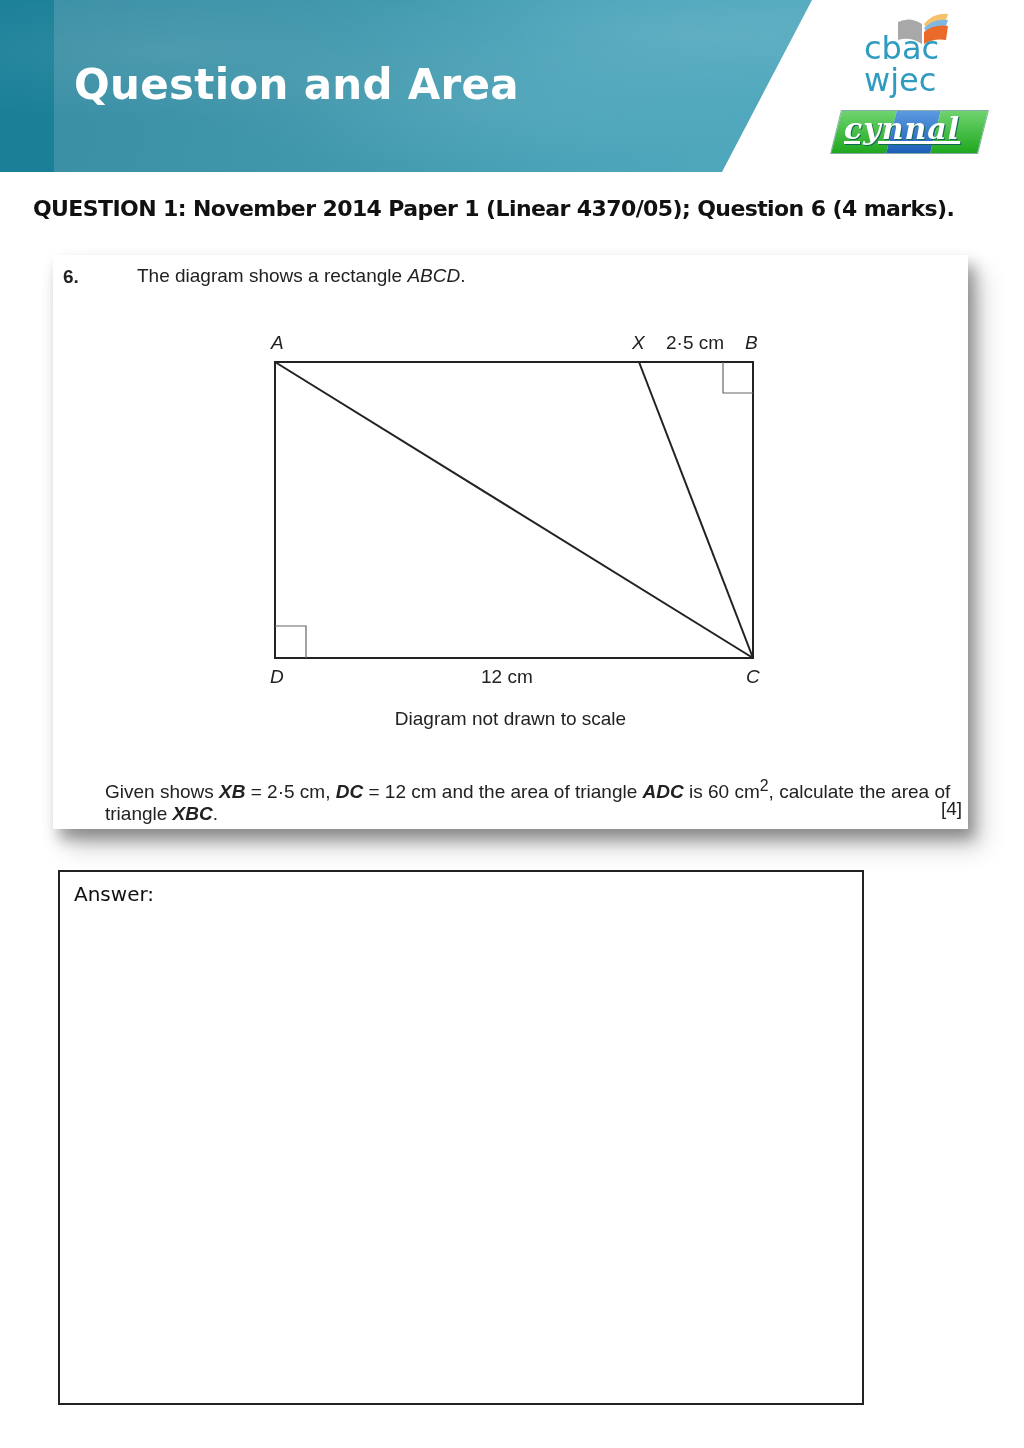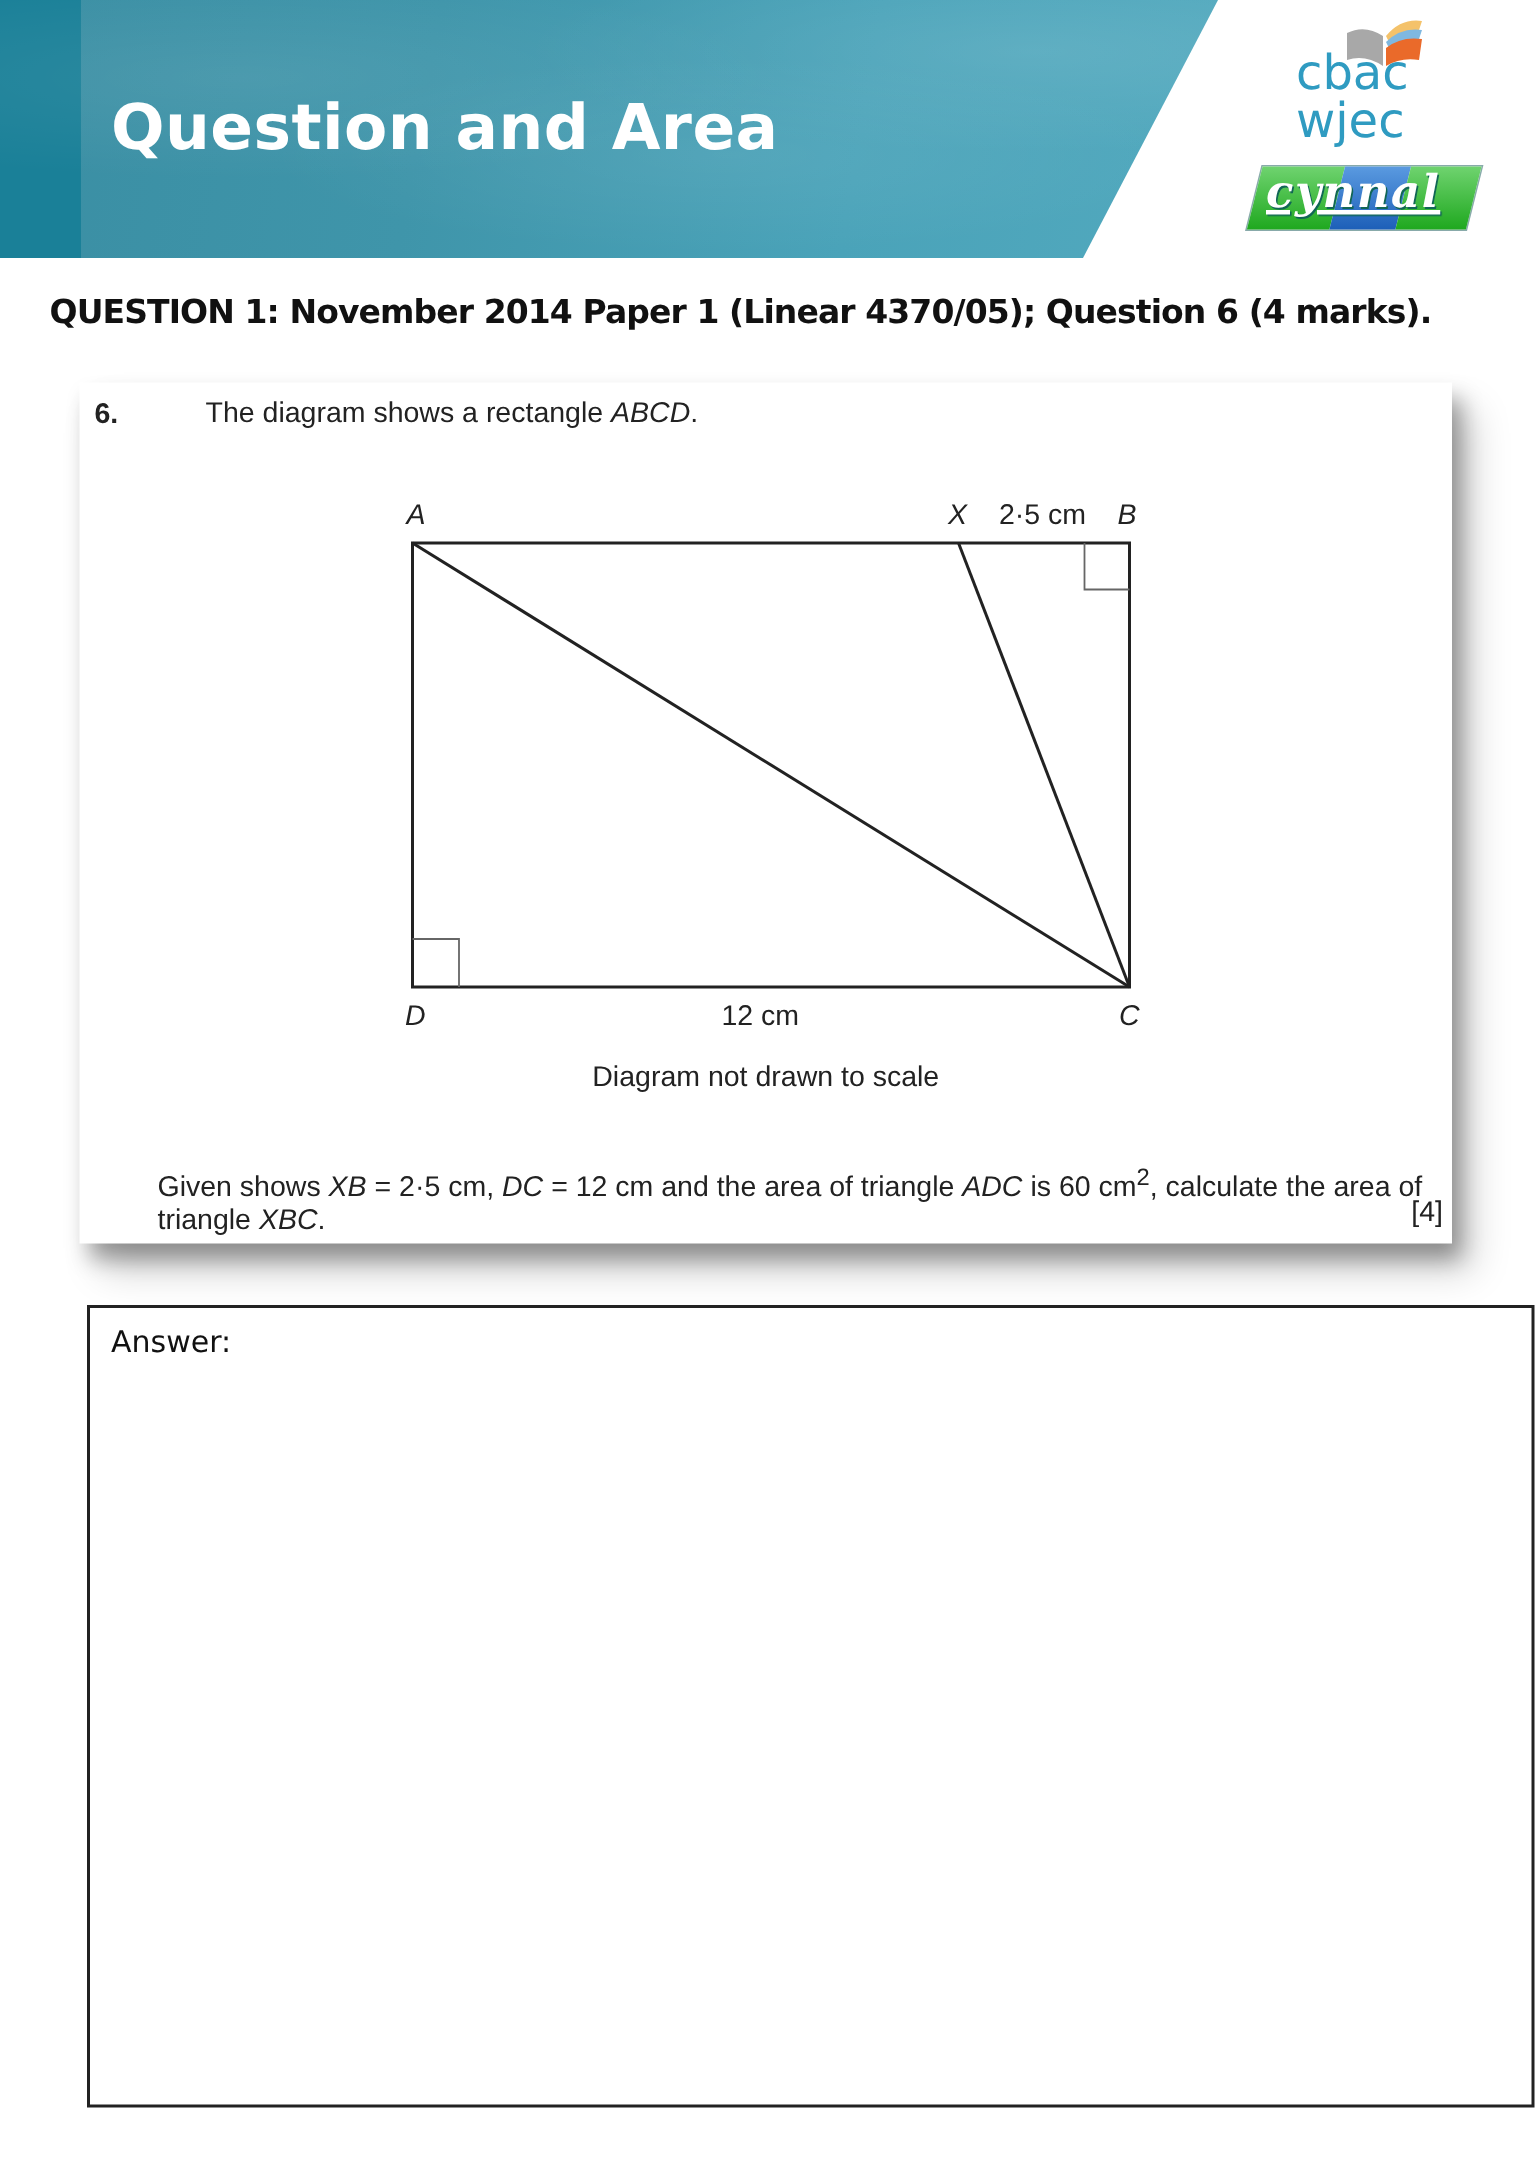--- a/index.html
+++ b/index.html
@@ -67,24 +67,24 @@
   .d-label { font-family: "Liberation Sans", sans-serif; font-size: 19px; fill: #222; }
   .d-italic { font-style: italic; }
   .note {
     position: absolute; left: 0; width: 915px; top: 453px; text-align: center;
     font-size: 19px; color: #222;
   }
   .given {
     position: absolute; left: 52px; top: 520px; width: 860px;
     font-size: 19px; color: #222; line-height: 22px;
   }
-  .given i { font-style: italic; }
+  .given i { font-style: italic; font-weight: bold; }
   .marks { position: absolute; right: 6px; top: 543px; font-size: 19px; color: #222; }
   .answer-box {
-    position: absolute; left: 58px; top: 870px; width: 965px; height: 535px;
+    position: absolute; left: 58px; top: 870px; width: 806px; height: 535px;
     border: 2px solid #222; box-sizing: border-box; background: #fff;
   }
   .answer-label {
     position: absolute; left: 14px; top: 10px; font-size: 20px; color: #111;
     font-family: "DejaVu Sans", sans-serif;
   }
 </style>
 </head>
 <body>
 

